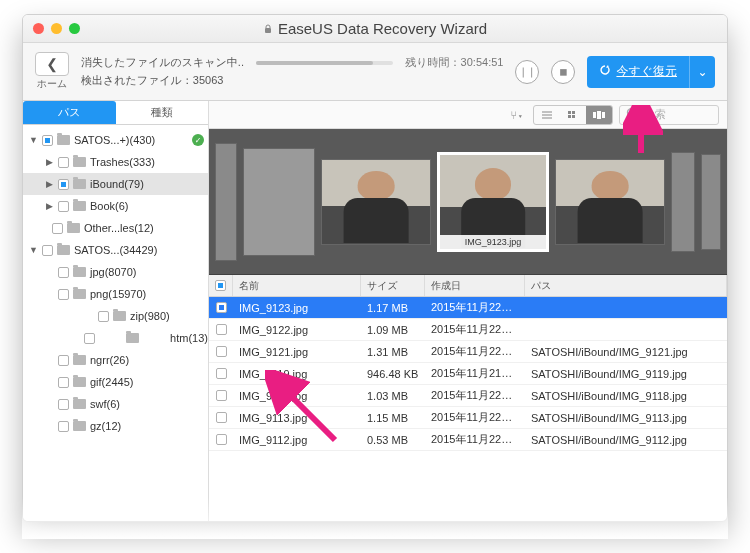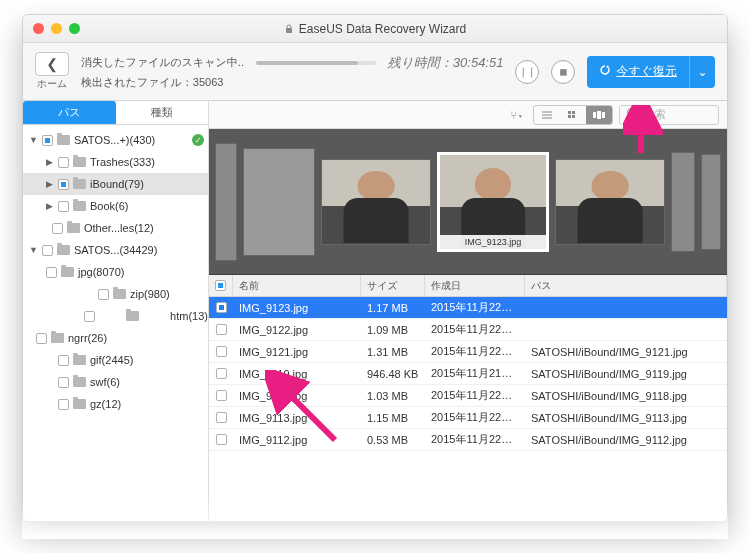--- a/index.html
+++ b/index.html
@@ -2,31 +2,31 @@
 <html><head>
 <meta charset="utf-8">
 <style>
   * { box-sizing: border-box; margin: 0; padding: 0; font-family: -apple-system, "Helvetica Neue", Arial, sans-serif; }
   body { background: #fff; width: 750px; height: 553px; overflow: hidden; }
   .window { width: 706px; height: 508px; margin: 14px 22px; background: #fff; border: 1px solid #d0d0d0; border-radius: 6px; box-shadow: 0 14px 30px rgba(0,0,0,.28); display: flex; flex-direction: column; overflow: hidden; }
   .titlebar { height: 28px; background: linear-gradient(#f7f7f7,#ececec); border-bottom: 1px solid #d8d8d8; display: flex; align-items: center; position: relative; }
   .traffic { display: flex; gap: 7px; padding-left: 10px; }
   .dot { width: 11px; height: 11px; border-radius: 50%; }
   .close{background:#ff5f57;} .min{background:#ffbd2e;} .max{background:#28c940;}
-  .title { position:absolute; left:0; right:0; text-align:center; font-size:12px; color:#444; display:flex; align-items:center; justify-content:center; gap:5px; }
+  .title { position:absolute; left:0; right:0; text-align:center; font-size:15px; color:#444; display:flex; align-items:center; justify-content:center; gap:5px; }
   .lock-icon svg{width:10px;height:10px;display:block;}
   .toolbar { height: 58px; border-bottom:1px solid #d4d4d4; display:flex; align-items:center; padding:0 12px; gap:12px; background:#f6f6f6; }
   .backbtn { width:34px; height:24px; border:1px solid #c5c5c5; border-radius:4px; background:#fff; display:flex;align-items:center;justify-content:center; color:#555;font-size:14px; }
   .home-col{display:flex;flex-direction:column;align-items:center;gap:1px;}
   .home-label{font-size:10px;color:#666;}
   .scan-info{flex:1;display:flex;flex-direction:column;gap:3px;font-size:11px;color:#555;}
   .scan-row{display:flex;align-items:center;gap:4px;}
   .progress{flex:1;height:4px;background:#e0e0e0;border-radius:2px;position:relative;margin:0 8px;}
   .progress-fill{position:absolute;left:0;top:0;bottom:0;width:85%;background:#bcbcbc;border-radius:2px;}
-  .remaining{font-size:13px;color:#777;white-space:nowrap;font-style:italic;}
+  .remaining{font-size:11px;color:#777;white-space:nowrap;}
   .circle-btn{width:24px;height:24px;border:1.5px solid #a8a8a8;border-radius:50%;display:flex;align-items:center;justify-content:center;color:#888;font-size:10px;background:#fff;}
   .recover-btn{height:32px;background:#2196f3;color:#fff;border-radius:4px;display:flex;align-items:center;font-size:12px;overflow:hidden;}
   .recover-label{padding:0 12px;display:flex;align-items:center;gap:5px;text-decoration:underline;}
   .recover-caret{width:26px;height:100%;border-left:1px solid rgba(255,255,255,.3);display:flex;align-items:center;justify-content:center;}
   .refresh-icon svg{width:12px;height:12px;}
   .content{flex:1;display:flex;overflow:hidden;}
   .sidebar{width:186px;border-right:1px solid #dcdcdc;display:flex;flex-direction:column;background:#fff;}
   .tabs{height:24px;display:flex;border-bottom:1px solid #d4d4d4;}
   .tab{flex:1;display:flex;align-items:center;justify-content:center;font-size:11px;color:#555;}
   .tab.active{background:#2196f3;color:#fff;border-radius:3px 3px 0 0;}
@@ -158,39 +158,45 @@
     <span class="chk "></span>
     <span class="folder-icon"></span>
     <span>Other...les(12)</span>
     </div>
           <div class="tree-row" style="padding-left: 6px;">
             <span class="disclosure">▼</span>
     <span class="chk "></span>
     <span class="folder-icon"></span>
     <span>SATOS...(34429)</span>
     </div>
-          <div class="tree-row" style="padding-left: 10px;">
+          <div class="tree-row" style="padding-left: 22px;">
             <span class="disclosure"></span>
     <span class="chk "></span>
     <span class="folder-icon"></span>
     <span>jpg(8070)</span>
     </div>
+          <div class="tree-row" style="padding-left: 22px;">
+            <span class="disclosure"></span>
+    <span class="chk "></span>
+    <span class="folder-icon"></span>
+    <span>png(15970)</span>
+    </div>
           <div class="tree-row" style="padding-left: 22px; margin-left: 40px;">
             <span class="disclosure"></span>
     <span class="chk "></span>
     <span class="folder-icon"></span>
     <span>zip(980)</span>
     </div>
           <div class="tree-row" style="padding-left: 22px; gap: 31px;">
             <span class="disclosure"></span>
     <span class="chk "></span>
     <span class="folder-icon"></span>
     <span>htm(13)</span>
     </div>
-          <div class="tree-row" style="">
+          <div class="tree-row" style="padding-left: 22px;">
             <span class="disclosure"></span>
     <span class="chk "></span>
     <span class="folder-icon"></span>
     <span>ngrr(26)</span>
     </div>
           <div class="tree-row" style="padding-left: 22px;">
             <span class="disclosure"></span>
     <span class="chk "></span>
     <span class="folder-icon"></span>
     <span>gif(2445)</span>

